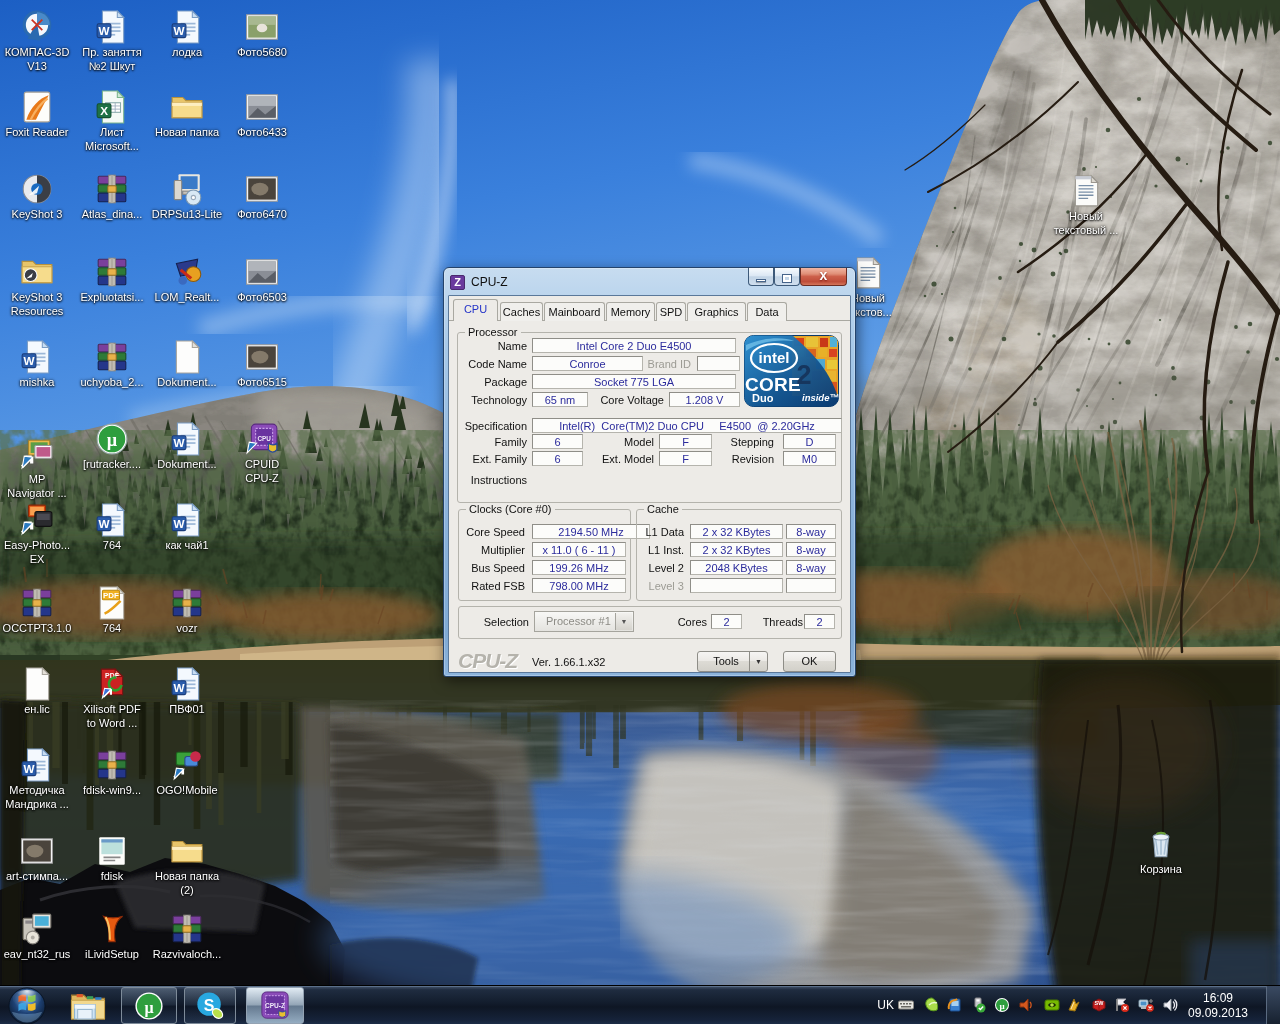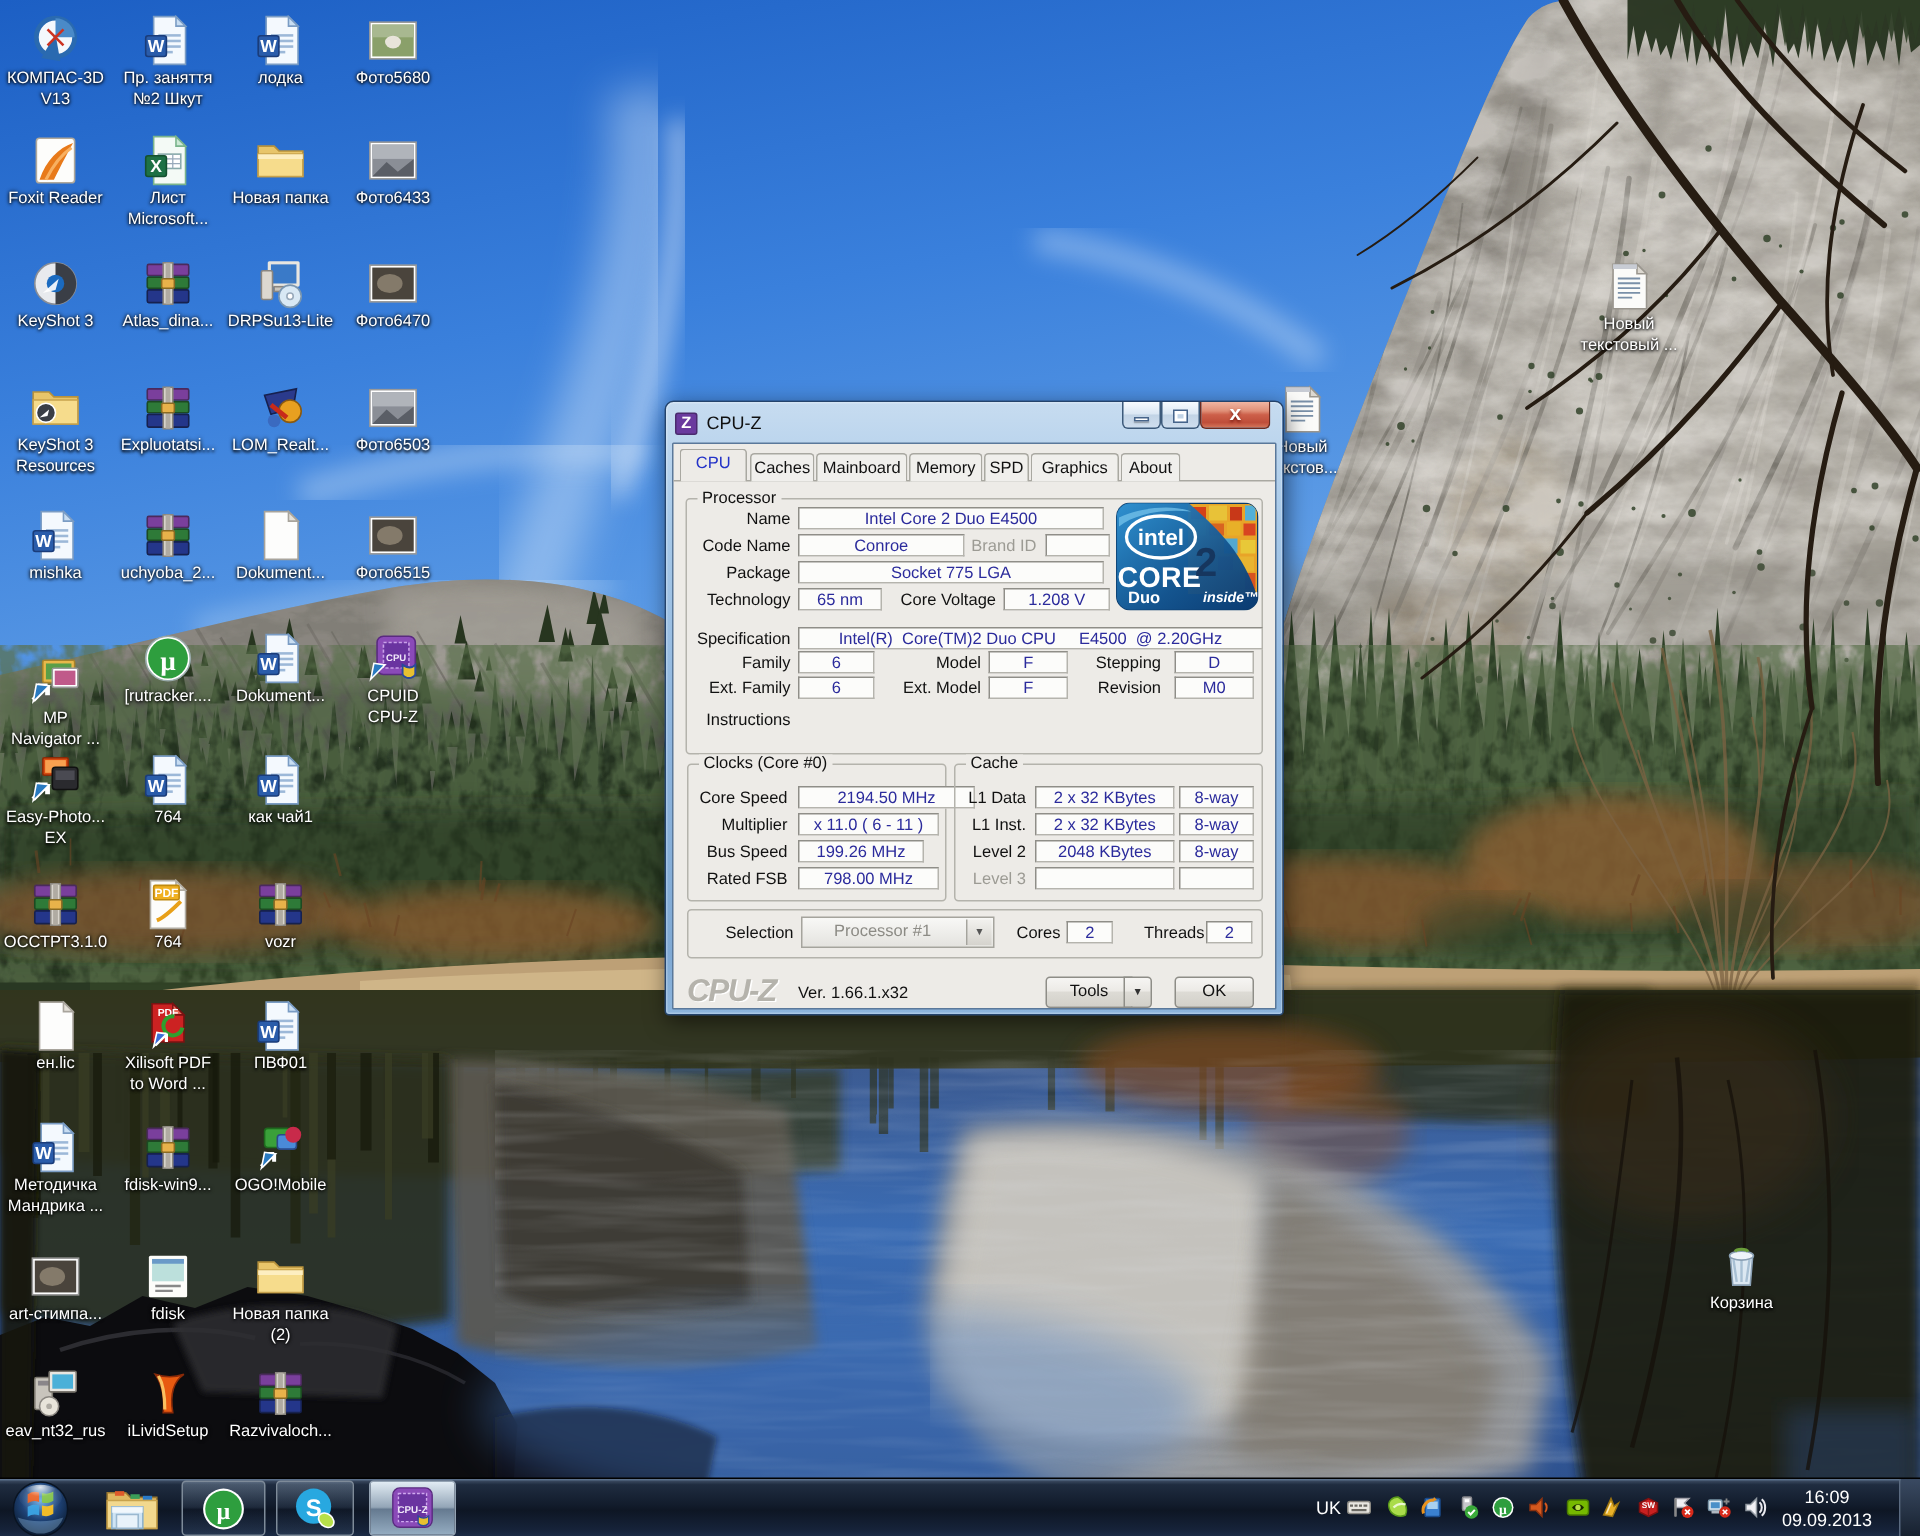--- a/index.html
+++ b/index.html
@@ -30,22 +30,22 @@
 .tab{position:absolute;top:3px;height:19px;background:#f0efec;border:1px solid #a9a8a1;border-bottom:none;
  border-radius:3px 3px 0 0;font-size:11px;text-align:center;line-height:18px;color:#111}
 .tab.act{top:0;height:22px;background:#edebe7;color:#2433c8;z-index:2}
 .grp{position:absolute;border:1px solid #b4b3ac;border-radius:3px}
 .grp span{position:absolute;left:7px;top:-7px;background:#edebe7;padding:0 3px;font-size:11px;color:#111}
 .rl{position:absolute;font-size:11px;color:#111;text-align:right;white-space:nowrap}
 .gray{color:#9c9b94}
 .fld{position:absolute;background:#fcfcfa;border:1px solid #b5b4ad;border-top-color:#8f8e88;border-left-color:#8f8e88;
  font-size:11px;color:#2b2b9c;text-align:center;white-space:nowrap;overflow:hidden}
 #badge{position:absolute;left:295px;top:39px;width:95px;height:72px}
-#combo{position:absolute;left:85px;top:315px;width:129px;height:21px;background:linear-gradient(180deg,#f8f8f6,#e4e3df);
- border:1px solid #a5a49d;font-size:11px;color:#8c8b85;line-height:19px;padding-left:21px}
+#combo{position:absolute;left:85px;top:315px;width:100px;height:21px;background:linear-gradient(180deg,#f8f8f6,#e4e3df);
+ border:1px solid #a5a49d;font-size:11px;color:#8c8b85;line-height:19px;padding-left:11px}
 #cbtn{position:absolute;right:1px;top:1px;width:17px;height:17px;background:linear-gradient(180deg,#f2f1ee,#d5d3cd);
  border-left:1px solid #a5a49d;font-size:7px;color:#555;text-align:center;line-height:17px;padding:0}
 #flogo{position:absolute;left:9px;top:353px;font-size:21px;font-weight:bold;font-style:italic;color:#b5b3ac;letter-spacing:-1px;text-shadow:1px 1px 0 #fff}
 #fver{position:absolute;left:83px;top:360px;font-size:11px;color:#111}
 .btn{position:absolute;height:21px;background:linear-gradient(180deg,#f6f5f3,#eceae6 45%,#dddbd5 50%,#d2d0c9);
  border:1px solid #8e8d87;border-radius:3px;font-size:11px;text-align:center;line-height:19px;color:#111}
 #btools{left:248px;top:355px;width:58px;border-radius:3px 0 0 3px}
 #barr{left:300px;top:355px;width:19px;font-size:7px;color:#333;border-radius:0 3px 3px 0}
 #bok{left:334px;top:355px;width:53px}
 
@@ -1123,21 +1123,21 @@
       <div class="cap" id="bcls">x</div>
     </div>
 <div id="client">
 <div id="tabs">
 <div class="tab act" style="left:4px;width:45px">CPU</div>
 <div class="tab" style="left:51px;width:43px">Caches</div>
 <div class="tab" style="left:95px;width:61px">Mainboard</div>
 <div class="tab" style="left:157px;width:49px">Memory</div>
 <div class="tab" style="left:207px;width:30px">SPD</div>
 <div class="tab" style="left:238px;width:59px">Graphics</div>
-<div class="tab" style="left:298px;width:40px">About</div>
+<div class="tab" style="left:298px;width:40px">Data</div>
 </div>
 <div class="grp" style="left:8px;top:36px;width:385px;height:171px">
         <span>Processor</span>
       </div>
 <div class="rl" style="left:8px;top:44px;width:70px">Name</div>
 <div class="fld" style="left:83px;top:42px;width:204px;height:15px;line-height:15px">Intel Core 2 Duo E4500</div>
 <div class="rl" style="left:8px;top:62px;width:70px">Code Name</div>
 <div class="fld" style="left:83px;top:60px;width:111px;height:15px;line-height:15px">Conroe</div>
 <div class="rl gray" style="left:198px;top:62px;width:44px">Brand ID</div>
 <div class="fld" style="left:248px;top:60px;width:43px;height:15px;line-height:15px"></div>
@@ -1207,21 +1207,21 @@
 <text x="58" y="66" font-size="9.5" fill="#fff" font-family="Liberation Sans" font-style="italic" font-weight="bold">inside™</text>
 </svg>
 <div class="grp" style="left:9px;top:213px;width:173px;height:92px">
         <span>Clocks (Core #0)</span>
       </div>
 <div class="rl" style="left:6px;top:230px;width:70px">Core Speed</div>
 <div class="fld" style="left:83px;top:228px;width:118px;height:15px;line-height:15px">2194.50 MHz</div>
 <div class="rl" style="left:6px;top:248px;width:70px">Multiplier</div>
 <div class="fld" style="left:83px;top:246px;width:94px;height:15px;line-height:15px">x 11.0 ( 6 - 11 )</div>
 <div class="rl" style="left:6px;top:266px;width:70px">Bus Speed</div>
-<div class="fld" style="left:83px;top:264px;width:84px;height:15px;line-height:15px">199.26 MHz</div>
+<div class="fld" style="left:83px;top:264px;width:94px;height:15px;line-height:15px">199.26 MHz</div>
 <div class="rl" style="left:6px;top:284px;width:70px">Rated FSB</div>
 <div class="fld" style="left:83px;top:282px;width:94px;height:15px;line-height:15px">798.00 MHz</div>
 <div class="grp" style="left:187px;top:213px;width:206px;height:92px">
         <span>Cache</span>
       </div>
 <div class="rl" style="left:190px;top:230px;width:45px">L1 Data</div>
 <div class="fld" style="left:241px;top:228px;width:93px;height:15px;line-height:15px">2 x 32 KBytes</div>
 <div class="fld" style="left:337px;top:228px;width:50px;height:15px;line-height:15px">8-way</div>
 <div class="rl" style="left:190px;top:248px;width:45px">L1 Inst.</div>
 <div class="fld" style="left:241px;top:246px;width:93px;height:15px;line-height:15px">2 x 32 KBytes</div>

